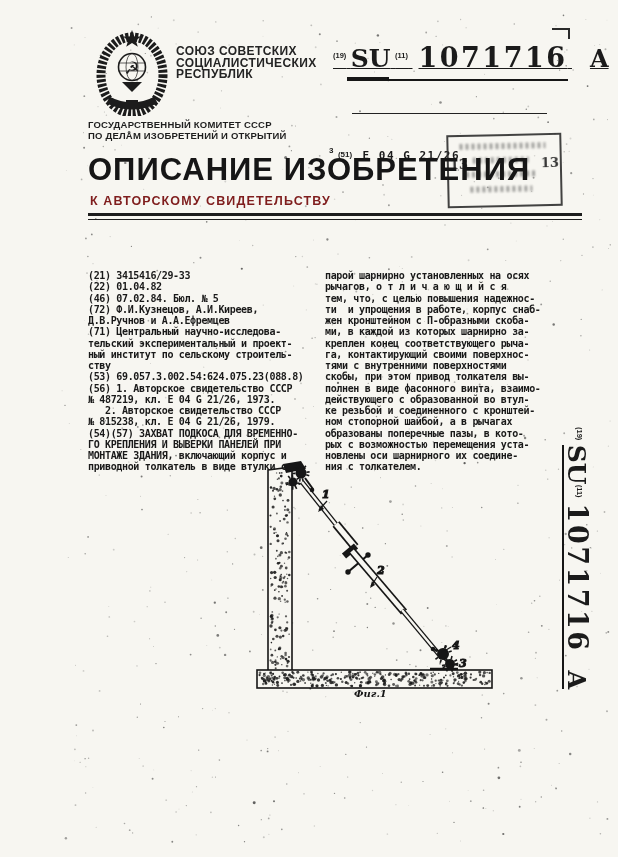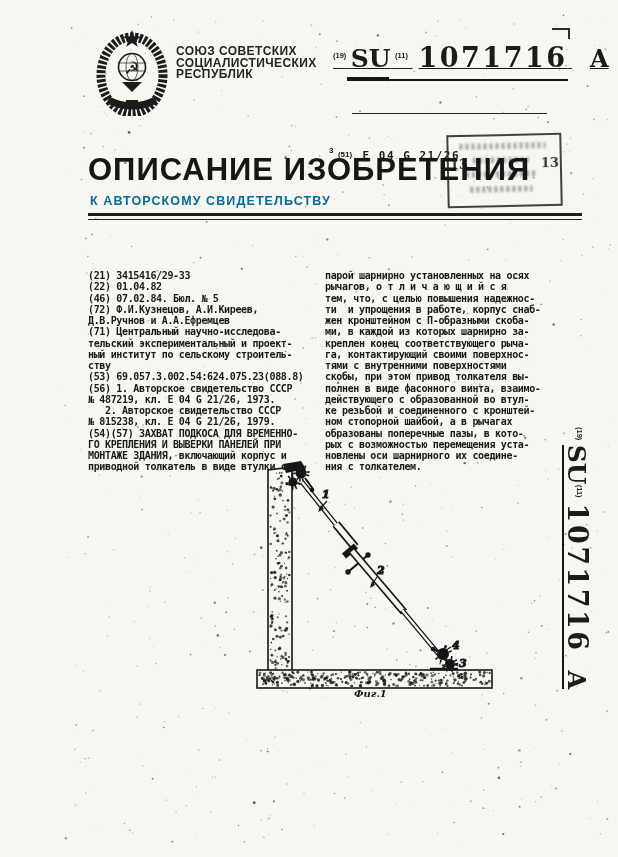--- a/index.html
+++ b/index.html
@@ -9,21 +9,21 @@
     font-family:"Liberation Sans",sans-serif;
   }
   .abs{position:absolute;}
   
   #emblem{left:95px;top:28px;}
   #country{left:176px;top:46px;font-size:12px;font-weight:bold;line-height:11.5px;
     letter-spacing:.4px;white-space:pre;color:#242424;}
   #committee{left:88px;top:120px;font-size:9.5px;font-weight:bold;line-height:10.5px;
     letter-spacing:.2px;white-space:pre;color:#1e1e1e;}
   #doc-title{left:88px;top:152px;font-size:31px;font-weight:bold;letter-spacing:1px;color:#161616;}
-  #doc-subtitle{left:90px;top:194px;font-size:12.5px;font-weight:bold;letter-spacing:1.1px;color:#0369a1;}
+  #doc-subtitle{left:90px;top:194px;font-size:12.5px;font-weight:bold;letter-spacing:1.1px;color:#7f1d1d;}
   #head-rule{left:88px;top:213px;width:494px;height:3px;
     border-top:3.5px solid #1d1d1d;border-bottom:1.5px solid #1d1d1d;}
   #corner-mark{left:552px;top:28px;width:16px;height:9px;
     border-top:2px solid #2a2a2a;border-right:2px solid #2a2a2a;}
   
   #pub{left:333px;top:42px;white-space:nowrap;text-decoration:underline;}
   .inid{font-size:7.5px;font-weight:bold;vertical-align:9px;letter-spacing:0;}
   .pub-su{font-family:"DejaVu Serif",serif;font-size:25px;font-weight:bold;}
   .pub-num{font-family:"DejaVu Serif",serif;font-size:27px;font-weight:bold;letter-spacing:2.5px;margin-left:6px;}
   .pub-kind{font-family:"DejaVu Serif",serif;font-size:24px;font-weight:bold;margin-left:18px;}
@@ -1299,20 +1299,22 @@
     <line x1="23.5" y1="43" x2="50.5" y2="43" stroke="#1c1c1c" stroke-width=".7"></line>
     <text x="37" y="46" text-anchor="middle" font-size="17" fill="#1c1c1c" font-family="DejaVu Sans, sans-serif">☭</text>
     <polygon points="27,54 47,54 37,64" fill="#1c1c1c"></polygon>
     <path d="M13,72 Q37,84 61,72" fill="none" stroke="#1c1c1c" stroke-width="7"></path>
     <rect x="31" y="72" width="12" height="9" fill="#1c1c1c"></rect>
   </svg>
 
   <div id="country" class="abs">СОЮЗ СОВЕТСКИХ
 СОЦИАЛИСТИЧЕСКИХ
 РЕСПУБЛИК</div>
+  <div id="committee" class="abs">ГОСУДАРСТВЕННЫЙ КОМИТЕТ СССР
+ПО ДЕЛАМ ИЗОБРЕТЕНИЙ И ОТКРЫТИЙ</div>
 
   <div id="pub" class="abs">
     <span class="inid">(19)</span>
     <span class="pub-su">SU</span>
     <span class="inid">(11)</span>
     <span class="pub-num">1071716</span>
     <span class="pub-kind">A</span>
   </div>
   <div id="pub-underline-su" class="abs"></div>
   <div id="pub-underline" class="abs"></div>

